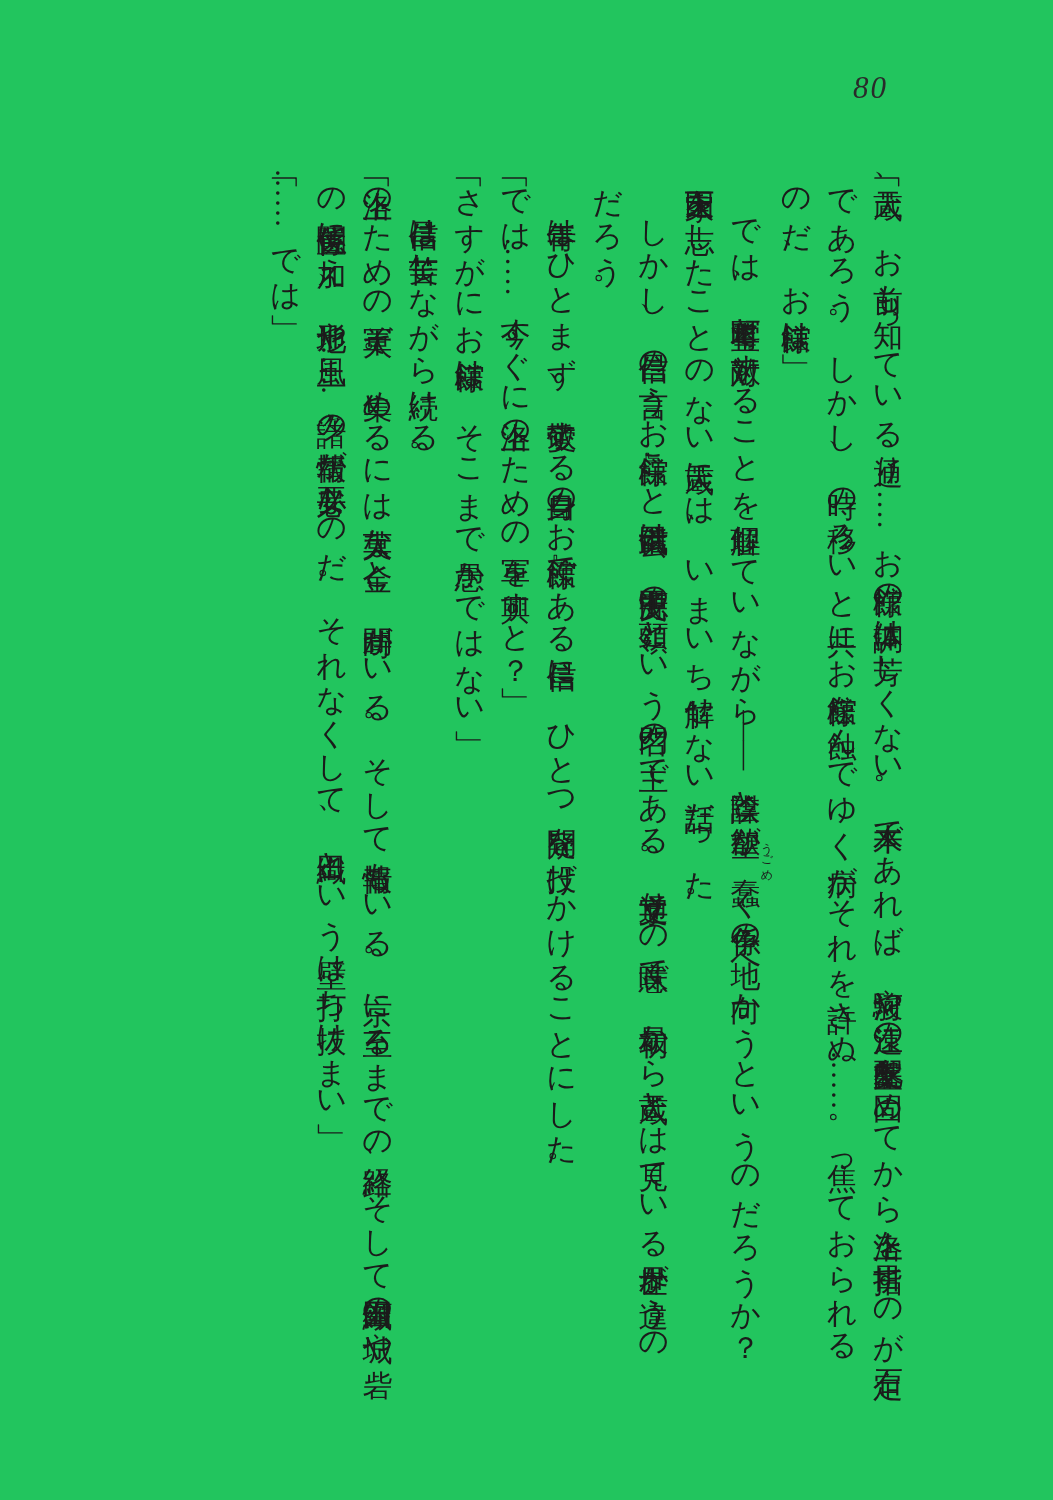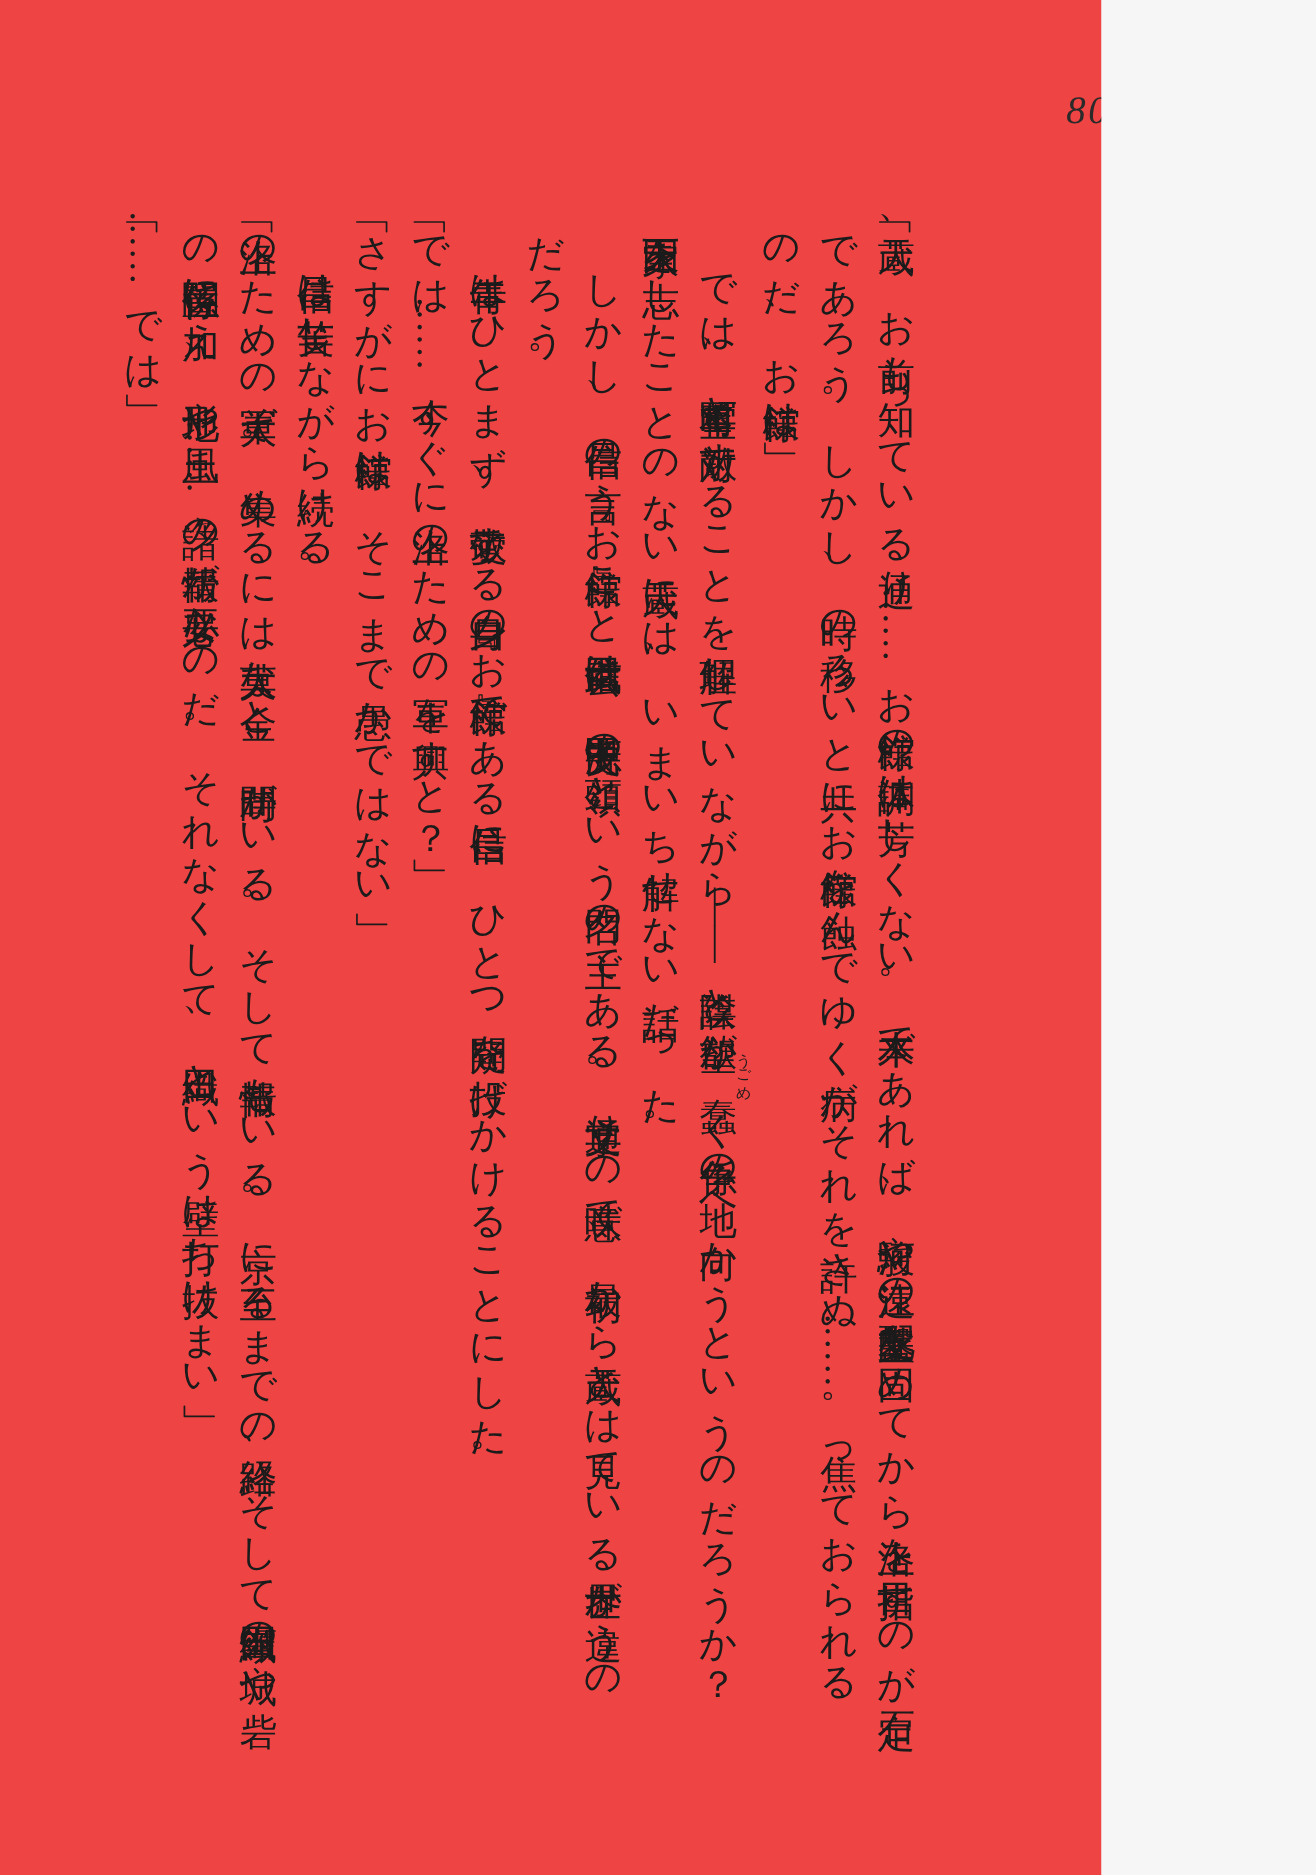--- a/index.html
+++ b/index.html
@@ -10,23 +10,23 @@
     width: 1053px;
     height: 1500px;
     position: relative;
     background: #f6f6f6;
     font-family: "Liberation Serif", "DejaVu Serif", serif;
   }
   .page {
     position: absolute;
     left: 0;
     top: 0;
-    width: 881px;
+    width: 1053px;
     height: 1500px;
-    background: #ef4444;
+    background: #22c55e;
     overflow: hidden;
   }
   .page-number {
     position: absolute;
     top: 70px;
     left: 853px;
     font-size: 31px;
     font-style: italic;
     color: #2a2a2a;
     letter-spacing: 2px;

